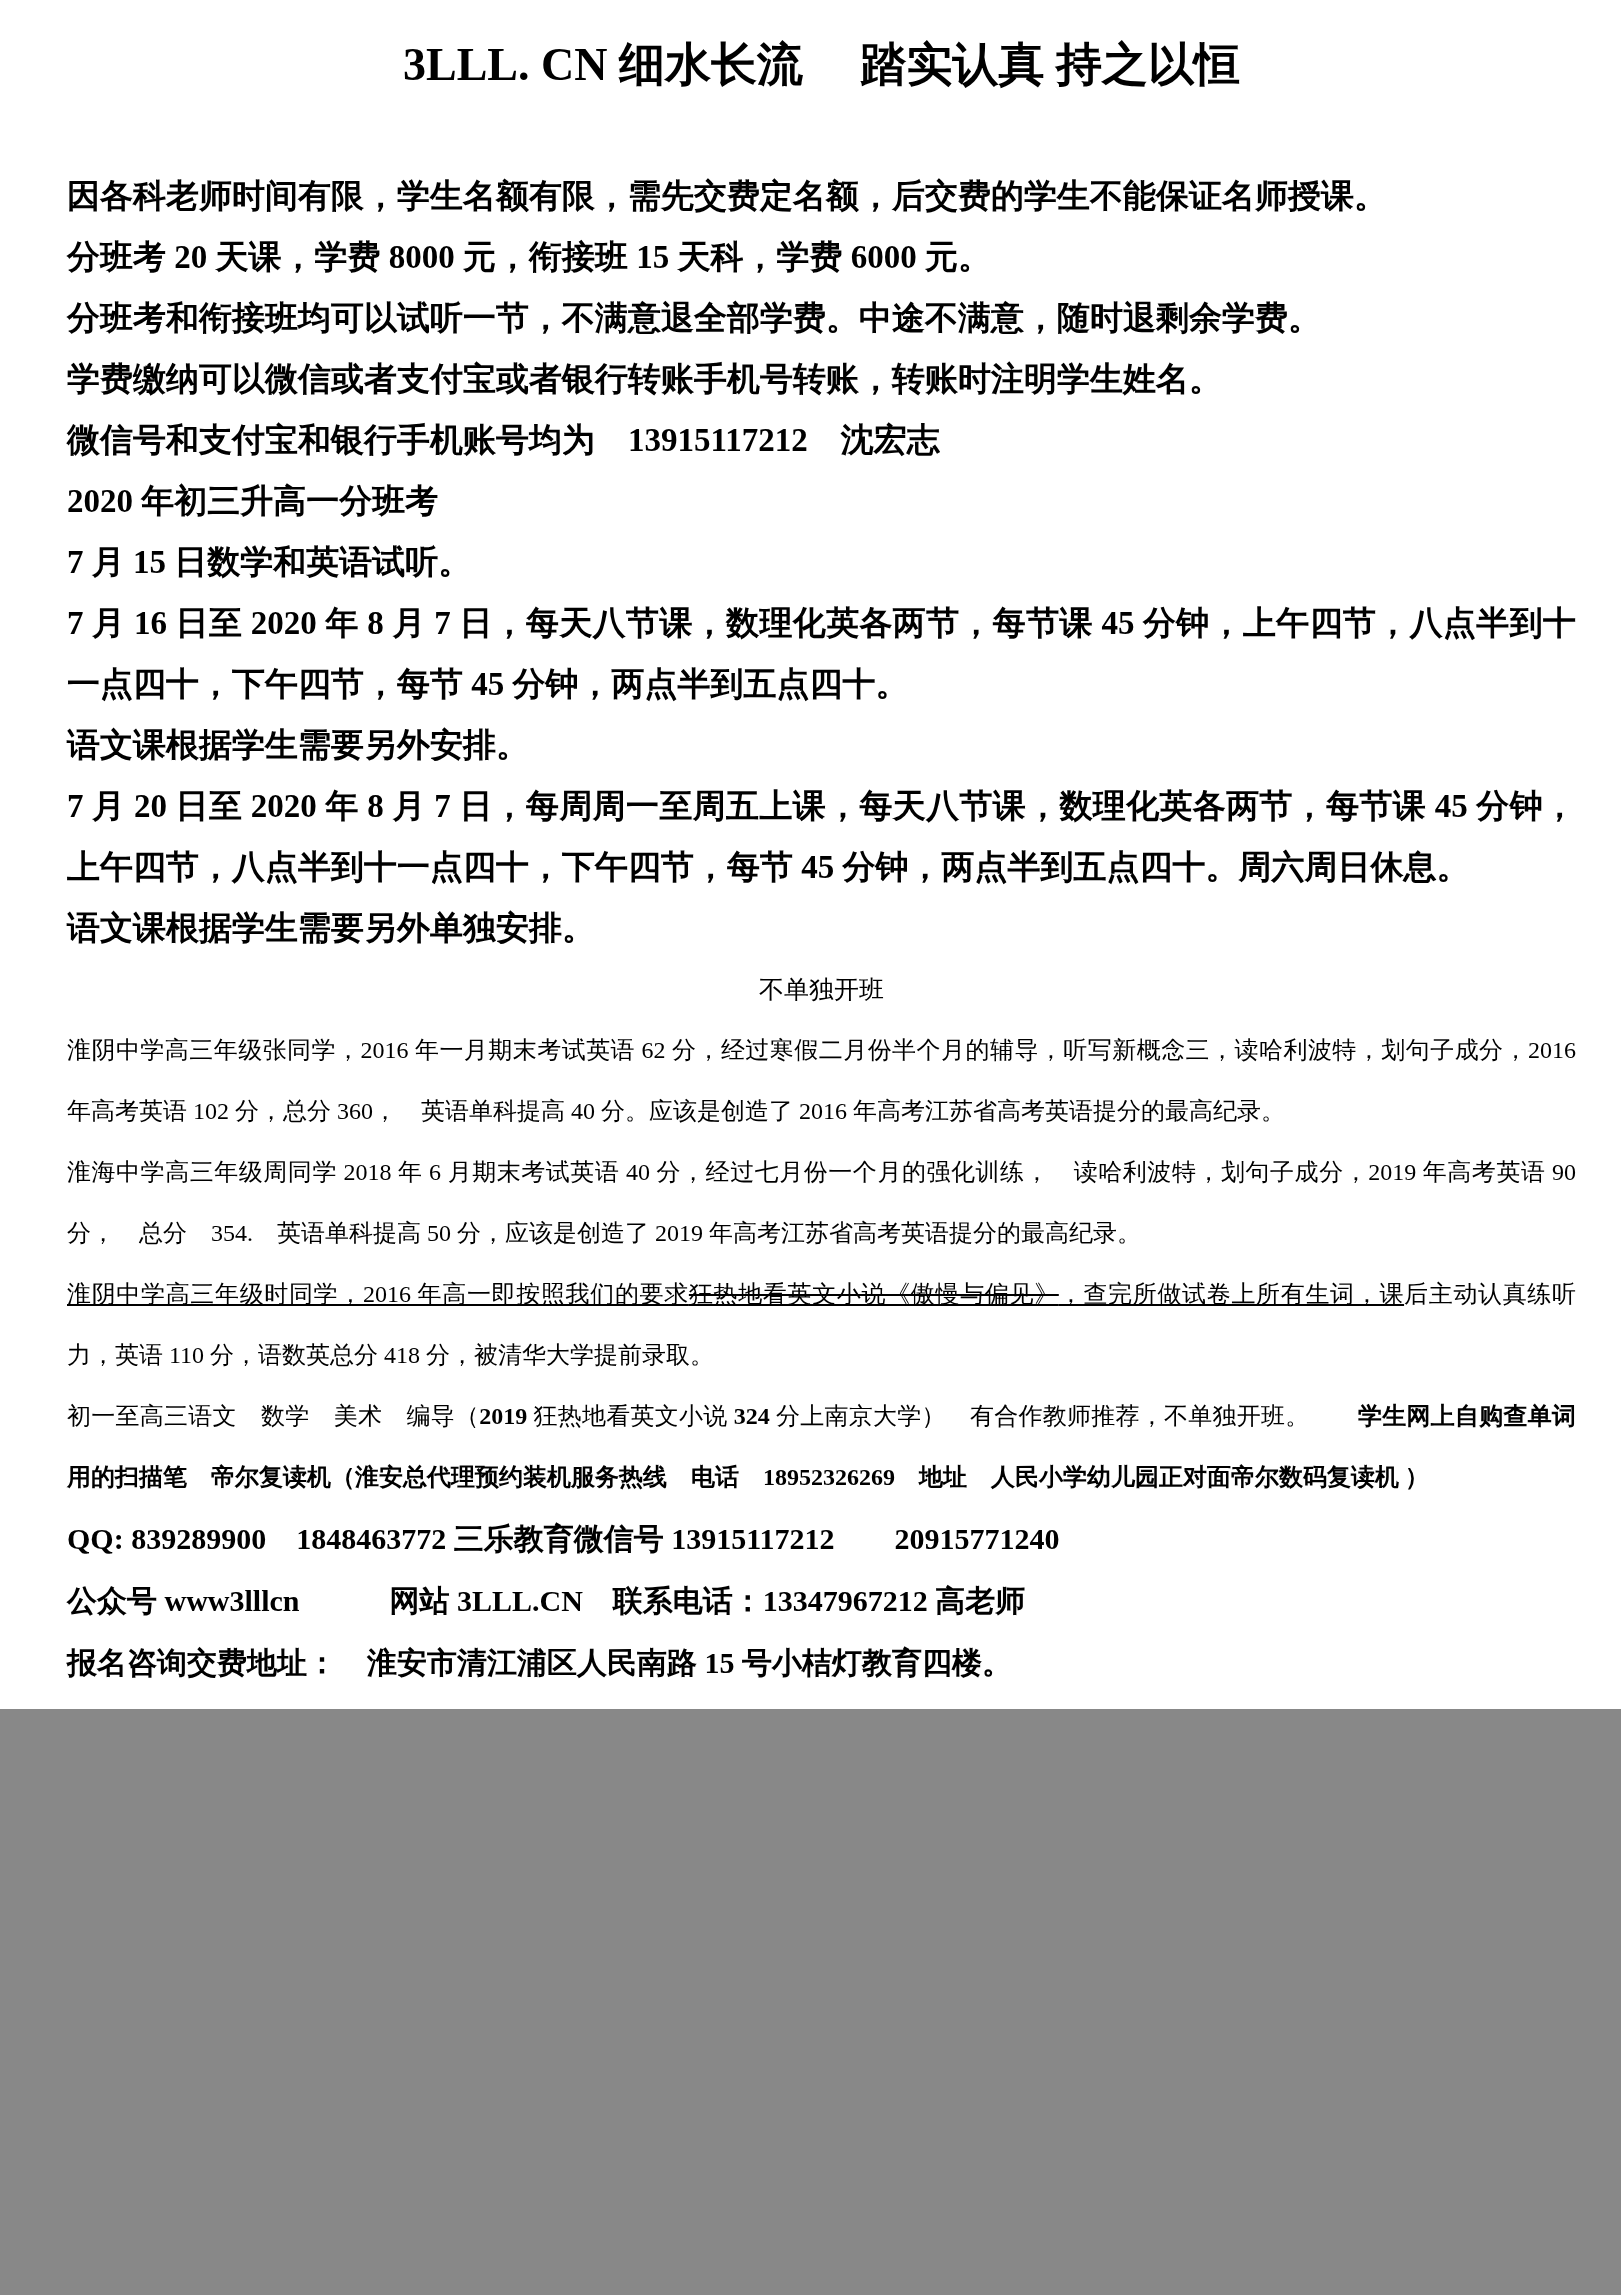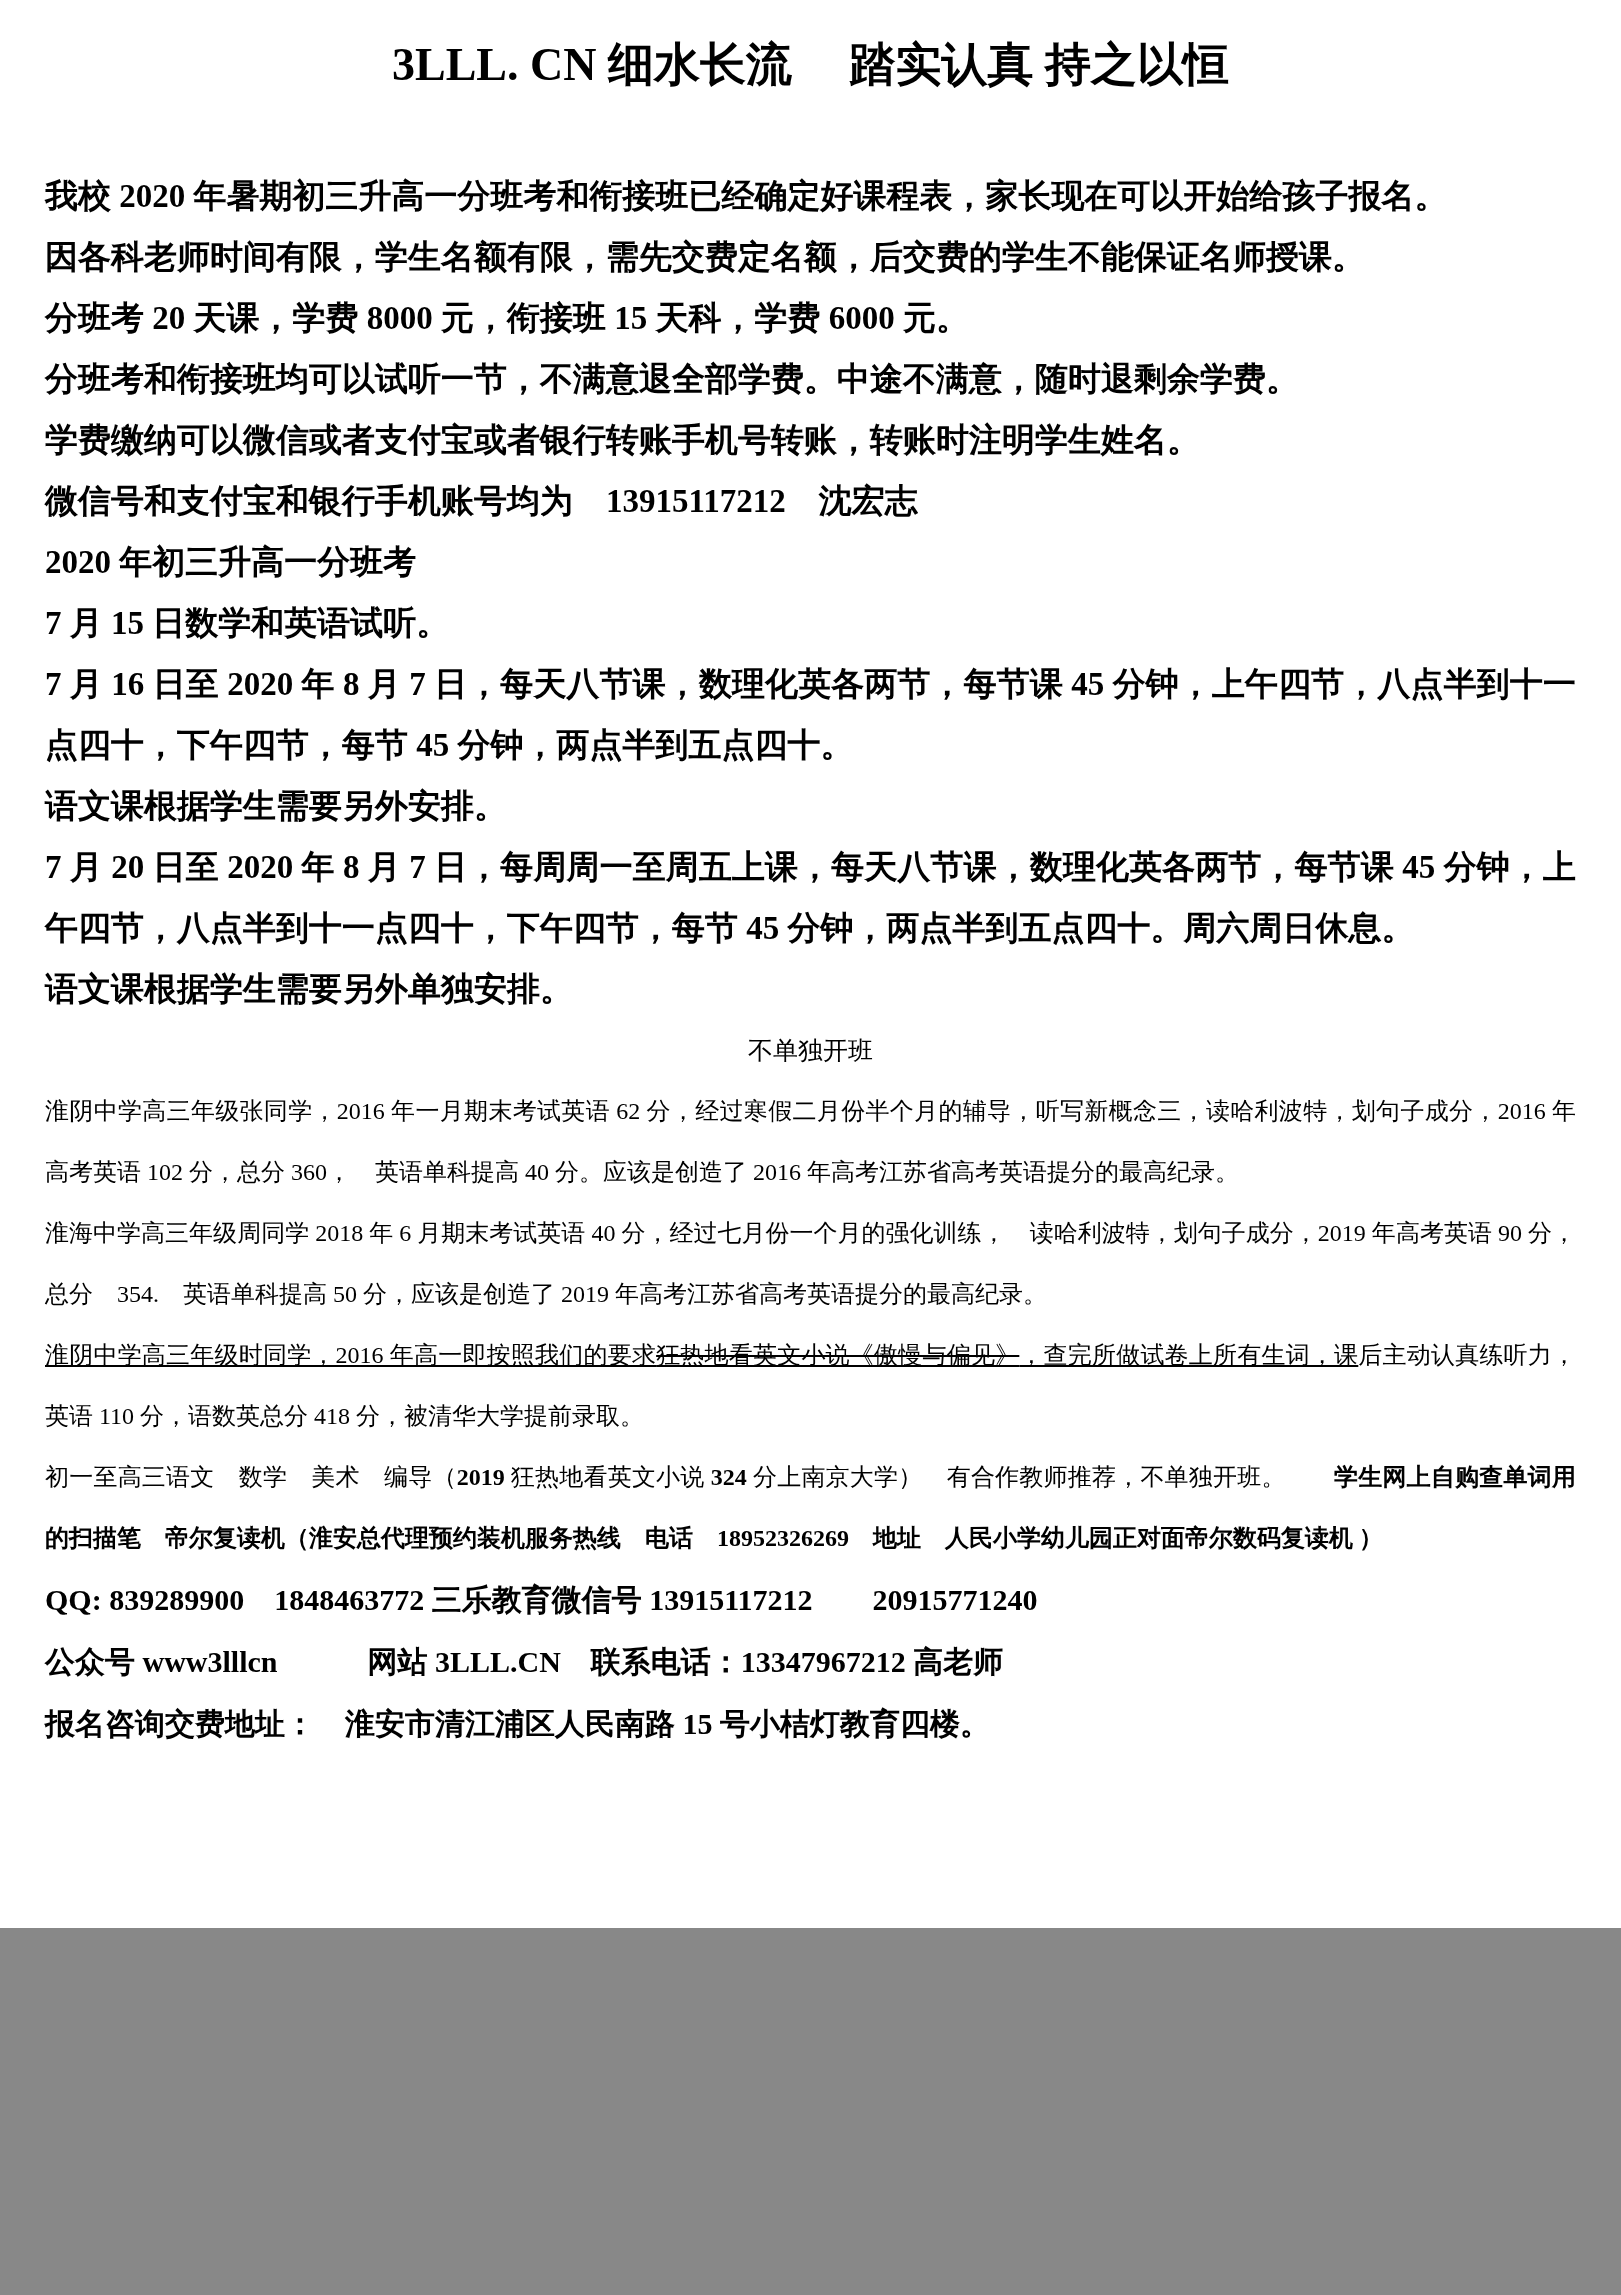--- a/index.html
+++ b/index.html
@@ -1,25 +1,25 @@
 <!DOCTYPE html>
 <html style="font-size:11.6px"><head>
 <meta charset="utf-8">
 <style>
   html,body{margin:0;padding:0;background:#888;}
   .page{
     position:relative;
     width:1621px;
-    height:1928px;
+    height:1709px;
     margin:0 auto;
     background:#ffffff;
     color:#000000;
     font-family:"Liberation Serif","DejaVu Serif",serif;
     box-sizing:border-box;
-    padding:25px 45px 0 45px;
+    padding:25px 45px 0 67px;
     overflow:hidden;
   }
   .title{
     font-size:46px;
     font-weight:bold;
     text-align:center;
     line-height:80px;
     margin:0 0 61px 0;
   }
   .body-text{
@@ -55,21 +55,20 @@
   .u{text-decoration:underline;}
   .us{text-decoration:underline line-through;}
 </style>
 </head>
 <body>
 
 <div class="page">
 
   <h1 class="title">3LLL. CN 细水长流　 踏实认真 持之以恒</h1>
 
-  <p class="body-text">我校 2020 年暑期初三升高一分班考和衔接班已经确定好课程表，家长现在可以开始给孩子报名。</p>
   <p class="body-text">因各科老师时间有限，学生名额有限，需先交费定名额，后交费的学生不能保证名师授课。</p>
   <p class="body-text">分班考 20 天课，学费 8000 元，衔接班 15 天科，学费 6000 元。</p>
   <p class="body-text">分班考和衔接班均可以试听一节，不满意退全部学费。中途不满意，随时退剩余学费。</p>
   <p class="body-text">学费缴纳可以微信或者支付宝或者银行转账手机号转账，转账时注明学生姓名。</p>
   <p class="body-text">微信号和支付宝和银行手机账号均为　13915117212　沈宏志</p>
 
   <p class="body-text center">2020 年初三升高一分班考</p>
   <p class="body-text">7 月 15 日数学和英语试听。</p>
   <p class="body-text">7 月 16 日至 2020 年 8 月 7 日，每天八节课，数理化英各两节，每节课 45 分钟，上午四节，八点半到十一点四十，下午四节，每节 45 分钟，两点半到五点四十。</p>
   <p class="body-text">语文课根据学生需要另外安排。</p>

